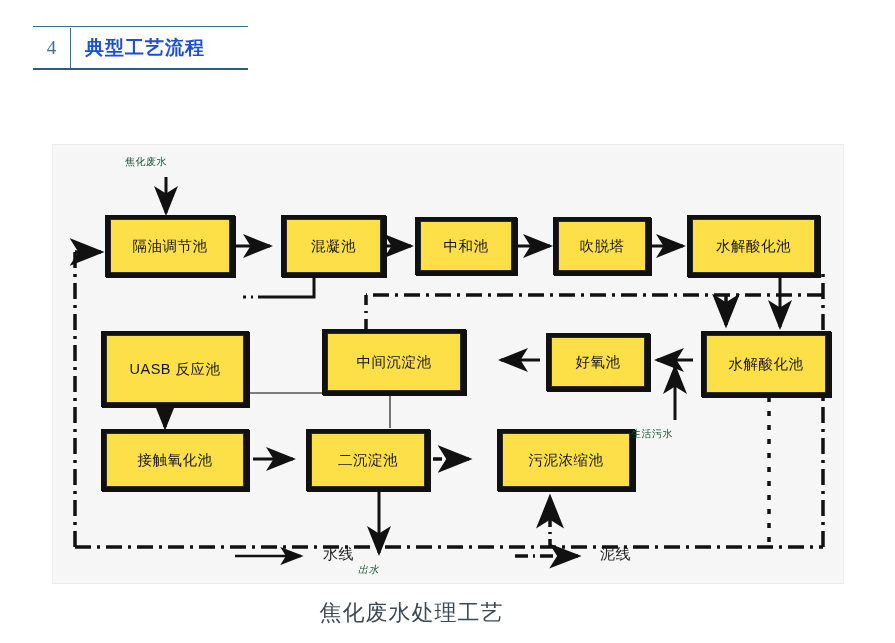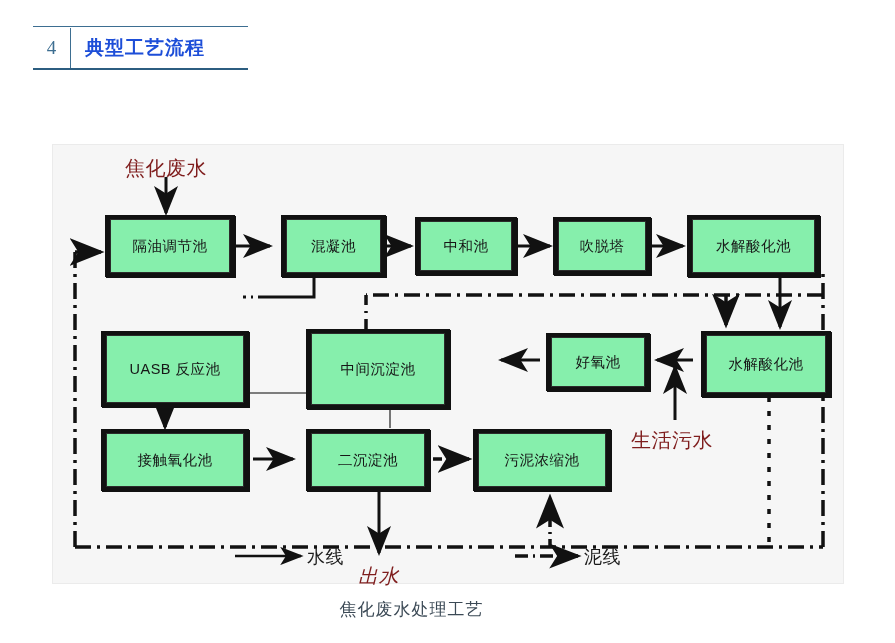--- a/index.html
+++ b/index.html
@@ -52,36 +52,36 @@
     width: 792px; height: 440px;
     background: #f6f6f6;
     border: 1px solid #ebebeb;
     box-sizing: border-box;
   }
   .figure-caption {
     position: absolute;
     left: 0; top: 598px;
     width: 823px;
     text-align: center;
-    font-size: 17px;
+    font-size: 22px;
     color: #3c4a56;
     letter-spacing: 1px;
   }
 
   
   .wires {
     position: absolute;
     left: 0; top: 0;
     width: 792px; height: 440px;
   }
 
   
   .node {
     position: absolute;
-    background: #86efac;
+    background: #fde047;
     border: 5px solid #111111;
     box-sizing: border-box;
     display: flex;
     align-items: center;
     justify-content: center;
     box-shadow: 1px 1px 0 0 #111111;
   }
   .node > span {
     display: block;
     border: 1px solid #2b2b2b;
@@ -92,35 +92,36 @@
     justify-content: center;
     font-size: 14.5px;
     color: #161616;
     white-space: nowrap;
     letter-spacing: 0.5px;
   }
 
   
   .flabel {
     position: absolute;
-    font-size: 20px;
-    color: #7f1d1d;
+    font-size: 10px;
+    color: #14532d;
     white-space: nowrap;
     letter-spacing: 0.5px;
   }
 
   
   .legend-item {
     position: absolute;
     display: flex;
     align-items: center;
   }
   .legend-text {
-    font-size: 18px;
+    font-size: 15px;
     color: #1a1a1a;
+    margin-left: 16px;
     letter-spacing: 0.5px;
   }
 </style>
 </head>
 <body>
 
 <div id="page">
 
   <div class="section-header">
     <div class="section-number">4</div>
@@ -204,37 +205,37 @@
     <div class="node" style="left:500px; top:72px; width:98px; height:58px;">
       <span>吹脱塔</span>
     </div>
     <div class="node" style="left:634px; top:70px; width:133px; height:62px;">
       <span>水解酸化池</span>
     </div>
 
     <div class="node" style="left:48px; top:186px; width:148px; height:76px;">
       <span>UASB 反应池</span>
     </div>
-    <div class="node" style="left:253px; top:184px; width:144px; height:80px;justify-content:center;">
+    <div class="node" style="left:269px; top:184px; width:144px; height:66px;justify-content:center;">
       <span>中间沉淀池</span>
     </div>
     <div class="node" style="left:648px; top:186px; width:130px; height:66px;">
       <span>水解酸化池</span>
     </div>
     <div class="node" style="left:493px; top:188px; width:104px; height:58px;">
       <span>好氧池</span>
     </div>
 
     <div class="node" style="left:48px; top:284px; width:148px; height:62px;">
       <span>接触氧化池</span>
     </div>
     <div class="node" style="left:253px; top:284px; width:124px; height:62px;">
       <span>二沉淀池</span>
     </div>
-    <div class="node" style="left:420px; top:284px; width:138px; height:62px;">
+    <div class="node" style="left:444px; top:284px; width:138px; height:62px;">
       <span>污泥浓缩池</span>
     </div>
 
     <div class="flabel" style="left:72px; top:10px;">焦化废水</div>
     <div class="flabel" style="left:305px; top:418px;font-style:italic;">出水</div>
     <div class="flabel" style="left:578px; top:282px;">生活污水</div>
 
     <div class="legend-item" style="left:254px; top:400px;">
       <span class="legend-text">水线</span>
     </div>

